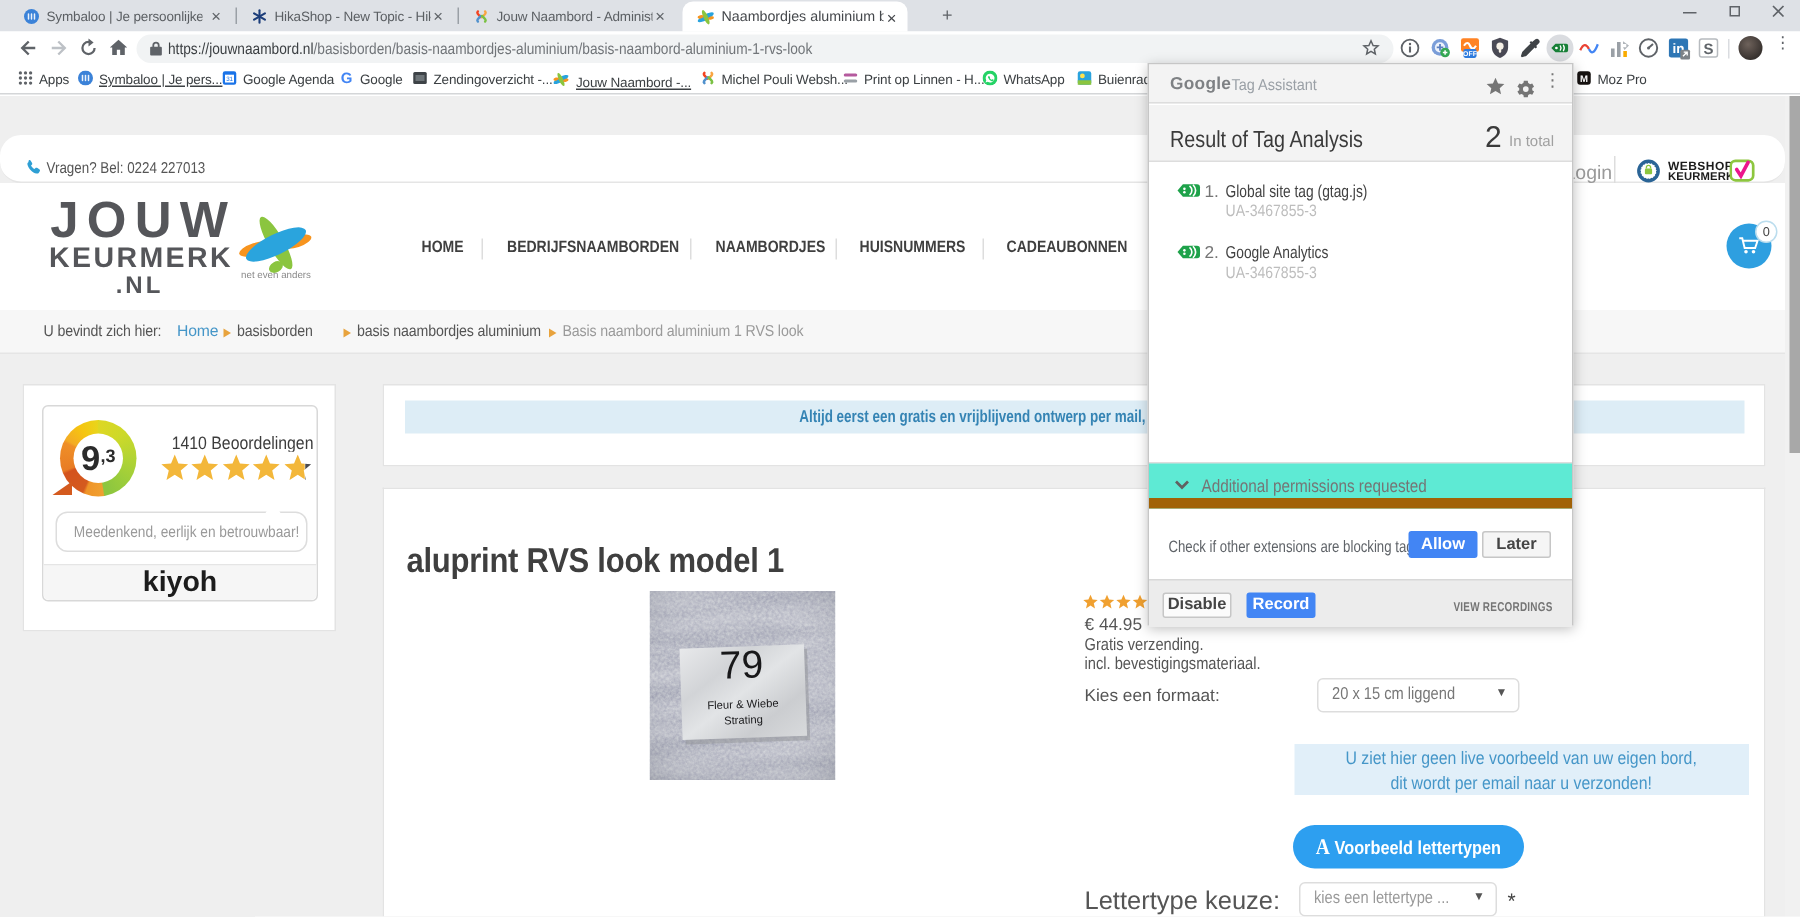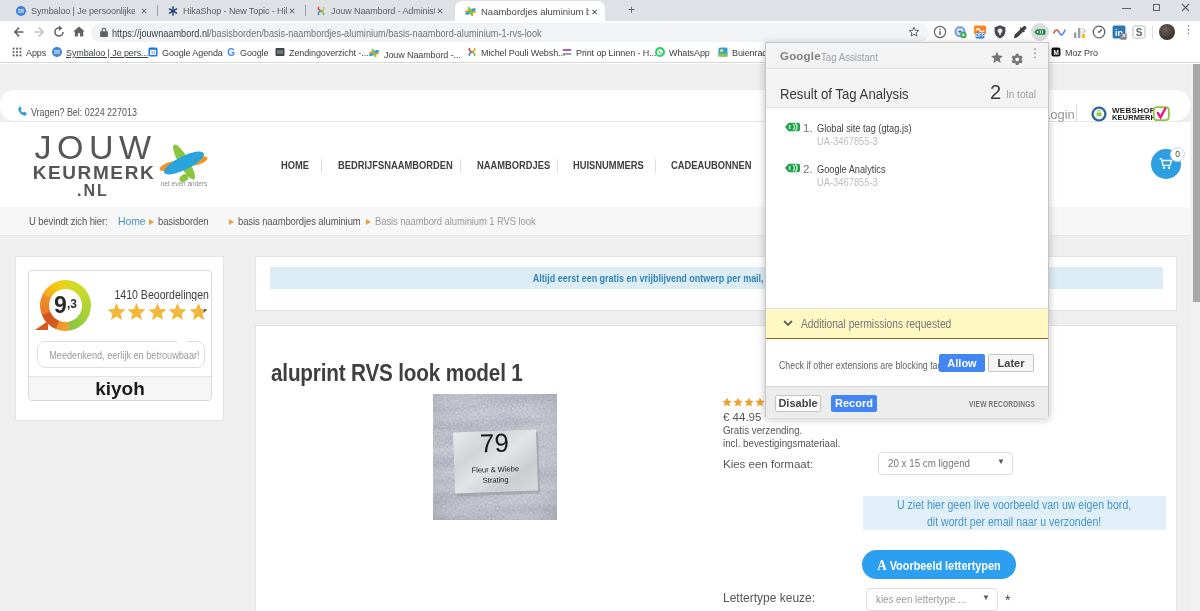--- a/index.html
+++ b/index.html
@@ -210,21 +210,21 @@
         <rect x="2" y="2.8" width="6" height="5.2" fill="#fff"></rect>
         <text x="5" y="7.2" font-size="4.2" text-anchor="middle" fill="#1a73e8" font-family="Liberation Sans">31</text>
       </svg>Google Agenda</span>
   <span class="bm" style="left:226px;"><svg class="bico" viewBox="0 0 10 10">
         <text x="5" y="8.6" font-size="10" text-anchor="middle" fill="#4285f4" font-family="Liberation Sans" font-weight="bold">G</text>
       </svg>Google</span>
   <span class="bm" style="left:275px;"><svg class="bico" viewBox="0 0 10 10">
         <rect x="0.5" y="1" width="9" height="8" rx="1" fill="#3e4347"></rect>
         <path d="M2 3h6v4H2z" fill="#6d7478"></path>
       </svg>Zendingoverzicht -...</span>
-  <span class="bm" style="left:368px;"><svg class="bico" viewBox="0 0 13 13" style="width:12px;height:12px;">
+  <span class="bm" style="left:368px;text-decoration:underline;"><svg class="bico" viewBox="0 0 13 13" style="width:12px;height:12px;">
         <ellipse cx="6.5" cy="6.5" rx="6" ry="1.9" fill="#29a3dd" transform="rotate(-28 6.5 6.5)"></ellipse>
         <ellipse cx="6.5" cy="6.5" rx="5.2" ry="1.5" fill="#8bc53f" transform="rotate(65 6.5 6.5)"></ellipse>
         <ellipse cx="3" cy="6.2" rx="2" ry="1.1" fill="#f7941e" transform="rotate(-15 3 6.2)"></ellipse>
         <ellipse cx="10" cy="7" rx="2" ry="1.1" fill="#f7941e" transform="rotate(-15 10 7)"></ellipse>
       </svg>Jouw Naambord -...</span>
   <span class="bm" style="left:467px;"><svg class="bico" viewBox="0 0 10 10">
         <g stroke-width="1.7" fill="none" stroke-linecap="round">
           <path d="M4.6 5.4 C2.6 3.4 1.6 2.6 2.6 1.6" stroke="#f44321"></path>
           <path d="M5.4 5.4 C7.4 3.4 8.4 2.6 7.4 1.6" stroke="#f9a541"></path>
           <path d="M4.6 4.6 C2.6 6.6 1.6 7.4 2.6 8.4" stroke="#5091cd"></path>
@@ -267,21 +267,21 @@
       </svg>
     <div style="position:absolute; left:1112px; top:17px; font-size:8px; font-weight:bold; color:#1c1c1c; letter-spacing:0.3px; line-height:7px; white-space:nowrap;">WEBSHOP<br><span style="font-size:7.5px; letter-spacing:0.1px;">KEURMERK</span></div>
     <svg style="position:absolute; left:1153px; top:15px;" width="17" height="17" viewBox="0 0 17 17">
         <rect x="0.8" y="2.2" width="15" height="13" rx="3.2" fill="#fff" stroke="#8dc63f" stroke-width="1.8"></rect>
         <path d="M4.8 8l2.8 4.3 4.8-9" stroke="#ec168c" stroke-width="2.4" fill="none" stroke-linecap="round"></path>
       </svg>
   </div>
   <div id="headrow">
 
     <div style="position:absolute; left:28px; top:10px; width:130px; text-align:center; color:#55565a;">
-      <div style="font-size:34px; font-weight:normal; letter-spacing:5.5px; line-height:31px; margin-left:5px;">JOUW</div>
+      <div style="font-size:34px; font-weight:bold; letter-spacing:5.5px; line-height:31px; margin-left:5px;">JOUW</div>
       <div style="font-size:19px; font-weight:bold; letter-spacing:1.6px; line-height:20px; margin-left:2px;">KEURMERK</div>
       <div style="font-size:16px; font-weight:bold; letter-spacing:2px; line-height:16px;">.NL</div>
     </div>
     <svg style="position:absolute; left:157px; top:14px;" width="54" height="54" viewBox="0 0 54 54">
       <ellipse cx="13" cy="30" rx="11" ry="4" fill="#f7941e" transform="rotate(-18 13 30)"></ellipse>
       <ellipse cx="41" cy="25" rx="10" ry="3.8" fill="#f7941e" transform="rotate(-18 41 25)"></ellipse>
       <ellipse cx="27" cy="26" rx="20" ry="5.2" fill="#8bc53f" transform="rotate(60 27 26)"></ellipse>
       <ellipse cx="27" cy="27" rx="22" ry="6.8" fill="#2aa4dd" transform="rotate(-26 27 27)"></ellipse>
       <ellipse cx="27" cy="42" rx="3.5" ry="5" fill="#8bc53f" transform="rotate(60 27 42)"></ellipse>
     </svg>
@@ -410,21 +410,21 @@
     </div>
     <div style="position:absolute; left:467px; top:85px; font-size:11.5px; color:#555;">€ 44.95</div>
     <div style="position:absolute; left:467px; top:98px; font-size:11.5px; color:#555; line-height:13px; white-space:nowrap; transform:scaleX(0.85); transform-origin:left;">Gratis verzending.<br>incl. bevestigingsmateriaal.</div>
     <div style="position:absolute; left:467px; top:132px; font-size:11.5px; color:#555;">Kies een formaat:</div>
     <div style="position:absolute; left:622px; top:126px; width:135px; height:23px; border:1px solid #ddd; border-radius:4px; background:#fff;">
       <span style="position:absolute; left:9px; top:4px; font-size:11.5px; color:#777; white-space:nowrap; transform:scaleX(0.85); transform-origin:left;">20 x 15 cm liggend</span>
       <span style="position:absolute; right:7px; top:4px; font-size:8px; color:#555;">▼</span>
     </div>
     <div style="position:absolute; left:607px; top:170px; width:303px; height:34px; background:#e1eff9; font-size:12px; color:#4596c8; text-align:center; line-height:17px; padding-top:1px;"><span style="display:inline-block; transform:scaleX(0.88);">U ziet hier geen live voorbeeld van uw eigen bord,<br>dit wordt per email naar u verzonden!</span></div>
     <div style="position:absolute; left:606px; top:224px; width:154px; height:29px; background:#2d9ff0; border-radius:15px; text-align:center; line-height:29px; white-space:nowrap;"><span style="display:inline-block; transform:scaleX(0.87);"><span style="font-family:'Liberation Serif',serif; font-weight:bold; font-size:15px; color:#fff;">A</span><span style="font-size:12.5px; font-weight:bold; color:#fff;"> Voorbeeld lettertypen</span></span></div>
-    <div style="position:absolute; left:467px; top:265px; font-size:12px; color:#555;">Lettertype keuze:</div>
+    <div style="position:absolute; left:467px; top:265px; font-size:17px; color:#555;">Lettertype keuze:</div>
     <div style="position:absolute; left:610px; top:262px; width:132px; height:23px; border:1px solid #ddd; border-radius:4px; background:#fff;">
       <span style="position:absolute; left:9px; top:4px; font-size:11.5px; color:#999; white-space:nowrap; transform:scaleX(0.85); transform-origin:left;">kies een lettertype ...</span>
       <span style="position:absolute; right:7px; top:4px; font-size:8px; color:#555;">▼</span>
     </div>
     <div style="position:absolute; left:749px; top:266px; font-size:14px; color:#444;">*</div>
   </div>
 </div>
 <div id="scrollbar">
     <div id="scrollthumb"></div>
   </div>
@@ -465,21 +465,21 @@
         <path d="M1 7 4.6 2.8h9.4a2 2 0 0 1 2 2v4.4a2 2 0 0 1-2 2H4.6z" fill="#1ea24a"></path>
         <circle cx="5.6" cy="5.9" r="0.85" fill="#fff"></circle>
         <circle cx="5.6" cy="8.1" r="0.85" fill="#fff"></circle>
         <path d="M9.3 4.3a3.5 3.5 0 0 1 0 5.4M11.6 3.5a4.9 4.9 0 0 1 0 7" stroke="#fff" stroke-width="1.1" fill="none" stroke-linecap="round"></path>
       </svg>
   </div>
   <div style="position:absolute; left:37px; top:120px; font-size:11.5px; color:#757575;">2.</div>
   <div style="position:absolute; left:51px; top:120px; font-size:11.5px; color:#424242; white-space:nowrap; transform:scaleX(0.8); transform-origin:left;">Google Analytics</div>
   <div style="position:absolute; left:51px; top:133px; font-size:11px; color:#bdbdbd; white-space:nowrap; transform:scaleX(0.85); transform-origin:left;">UA-3467855-3</div>
 
-  <div style="position:absolute; left:0; top:265px; width:100%; height:31px; background:#fef9c3; border-top:1px solid #ddd; border-bottom:1px solid #a16207;">
+  <div style="position:absolute; left:0; top:265px; width:100%; height:31px; background:#5eead4; border-top:1px solid #ddd; border-bottom:7px solid #a16207;">
     <svg style="position:absolute; left:17px; top:11px;" width="10" height="7" viewBox="0 0 10 7">
         <path d="M1 1l4 4 4-4" stroke="#616161" stroke-width="1.8" fill="none"></path>
       </svg>
     <span style="position:absolute; left:35px; top:8px; font-size:12px; color:#757575; white-space:nowrap; transform:scaleX(0.85); transform-origin:left;">Additional permissions requested</span>
   </div>
 
   <div style="position:absolute; left:13px; top:316px; font-size:11px; color:#5f6368; white-space:nowrap; transform:scaleX(0.8); transform-origin:left;">Check if other extensions are blocking tags</div>
   <div style="position:absolute; left:173px; top:311px; width:46px; height:18px; background:#4285f4; border-radius:2px; text-align:center; font-size:11px; font-weight:bold; color:#fff; line-height:18px;">Allow</div>
   <div style="position:absolute; left:222px; top:311px; width:46px; height:18px; background:#f5f5f5; border:1px solid #c6c6c6; border-radius:2px; text-align:center; font-size:11px; font-weight:bold; color:#444; line-height:17px;">Later</div>
 

